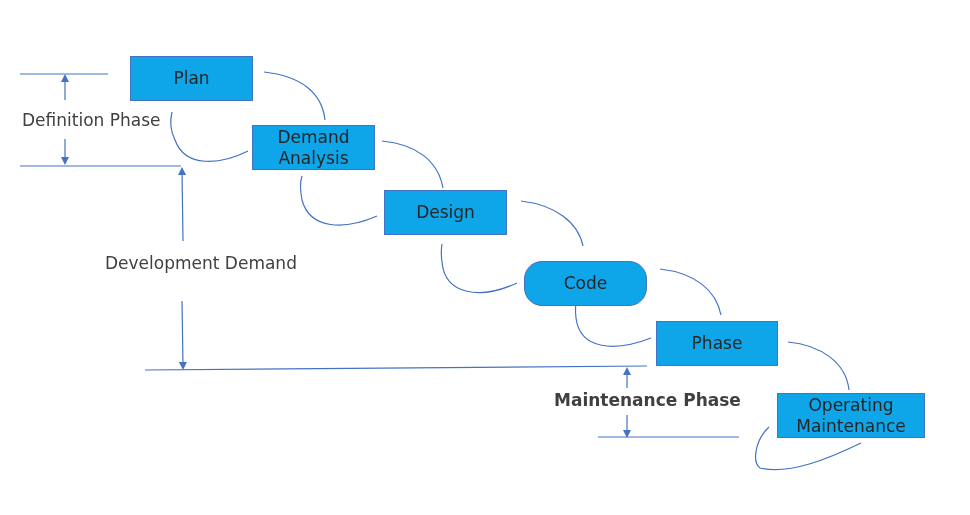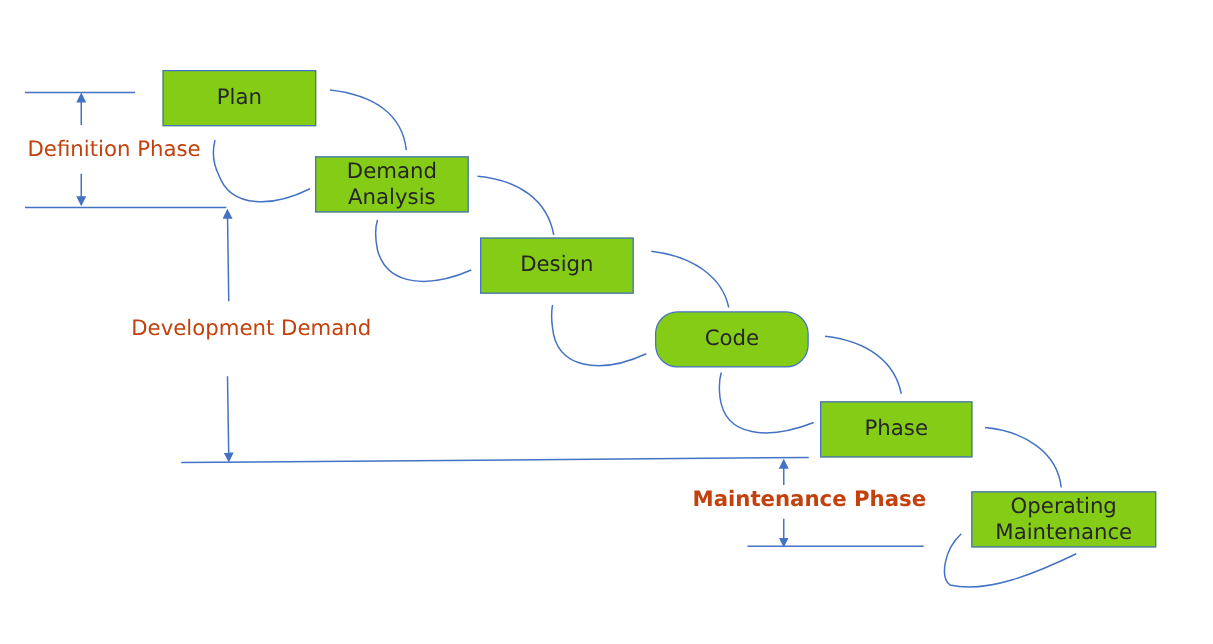--- a/index.html
+++ b/index.html
@@ -1,29 +1,29 @@
 <!DOCTYPE html>
 <html><head>
 <meta charset="utf-8">
 <style>
   html, body { margin: 0; padding: 0; background: #ffffff; }
   #stage { position: relative; width: 970px; height: 515px; overflow: hidden; background: #ffffff; }
   svg { position: absolute; left: 0; top: 0; }
   .box {
     position: absolute; box-sizing: border-box;
-    background: #84cc16; border: 1px solid #4472c4;
+    background: #0ea5e9; border: 1px solid #4472c4;
     display: flex; align-items: center; justify-content: center;
     text-align: center;
     font-family: "DejaVu Sans", sans-serif; font-size: 17px; line-height: 21px;
     color: #262626; white-space: pre-line;
   }
   .label {
     position: absolute;
     font-family: "DejaVu Sans", sans-serif; font-size: 17px;
-    color: #c2410c; white-space: nowrap;
+    color: #404040; white-space: nowrap;
   }
 </style>
 </head>
 <body>
 
 <div id="stage">
 
   <svg width="970" height="515">
     <defs>
       <marker id="arr" markerWidth="8" markerHeight="8" refX="4" refY="4" orient="auto" markerUnits="userSpaceOnUse">
@@ -55,21 +55,21 @@
       <line x1="182" y1="301" x2="183" y2="366" marker-end="url(#arr)"></line>
       <line x1="627" y1="388" x2="627" y2="371" marker-end="url(#arr)"></line>
       <line x1="627" y1="415" x2="627" y2="434" marker-end="url(#arr)"></line>
     </g>
   </svg>
 
   <div class="box" style="left:130px;top:56px;width:123px;height:45px;">Plan</div>
   <div class="box" style="left:252px;top:125px;width:123px;height:45px;">Demand
 Analysis</div>
   <div class="box" style="left:384px;top:190px;width:123px;height:45px;">Design</div>
-  <div class="box" style="left:524px;top:249px;width:123px;height:45px;border-radius:18px;">Code</div>
+  <div class="box" style="left:524px;top:261px;width:123px;height:45px;border-radius:18px;">Code</div>
   <div class="box" style="left:656px;top:321px;width:122px;height:45px;">Phase</div>
   <div class="box" style="left:777px;top:393px;width:148px;height:45px;">Operating
 Maintenance</div>
 
   <div class="label" style="left:22px;top:110px;">Definition Phase</div>
   <div class="label" style="left:105px;top:253px;">Development Demand</div>
   <div class="label" style="left:554px;top:390px;font-weight:bold;">Maintenance Phase</div>
 
 </div>
 

